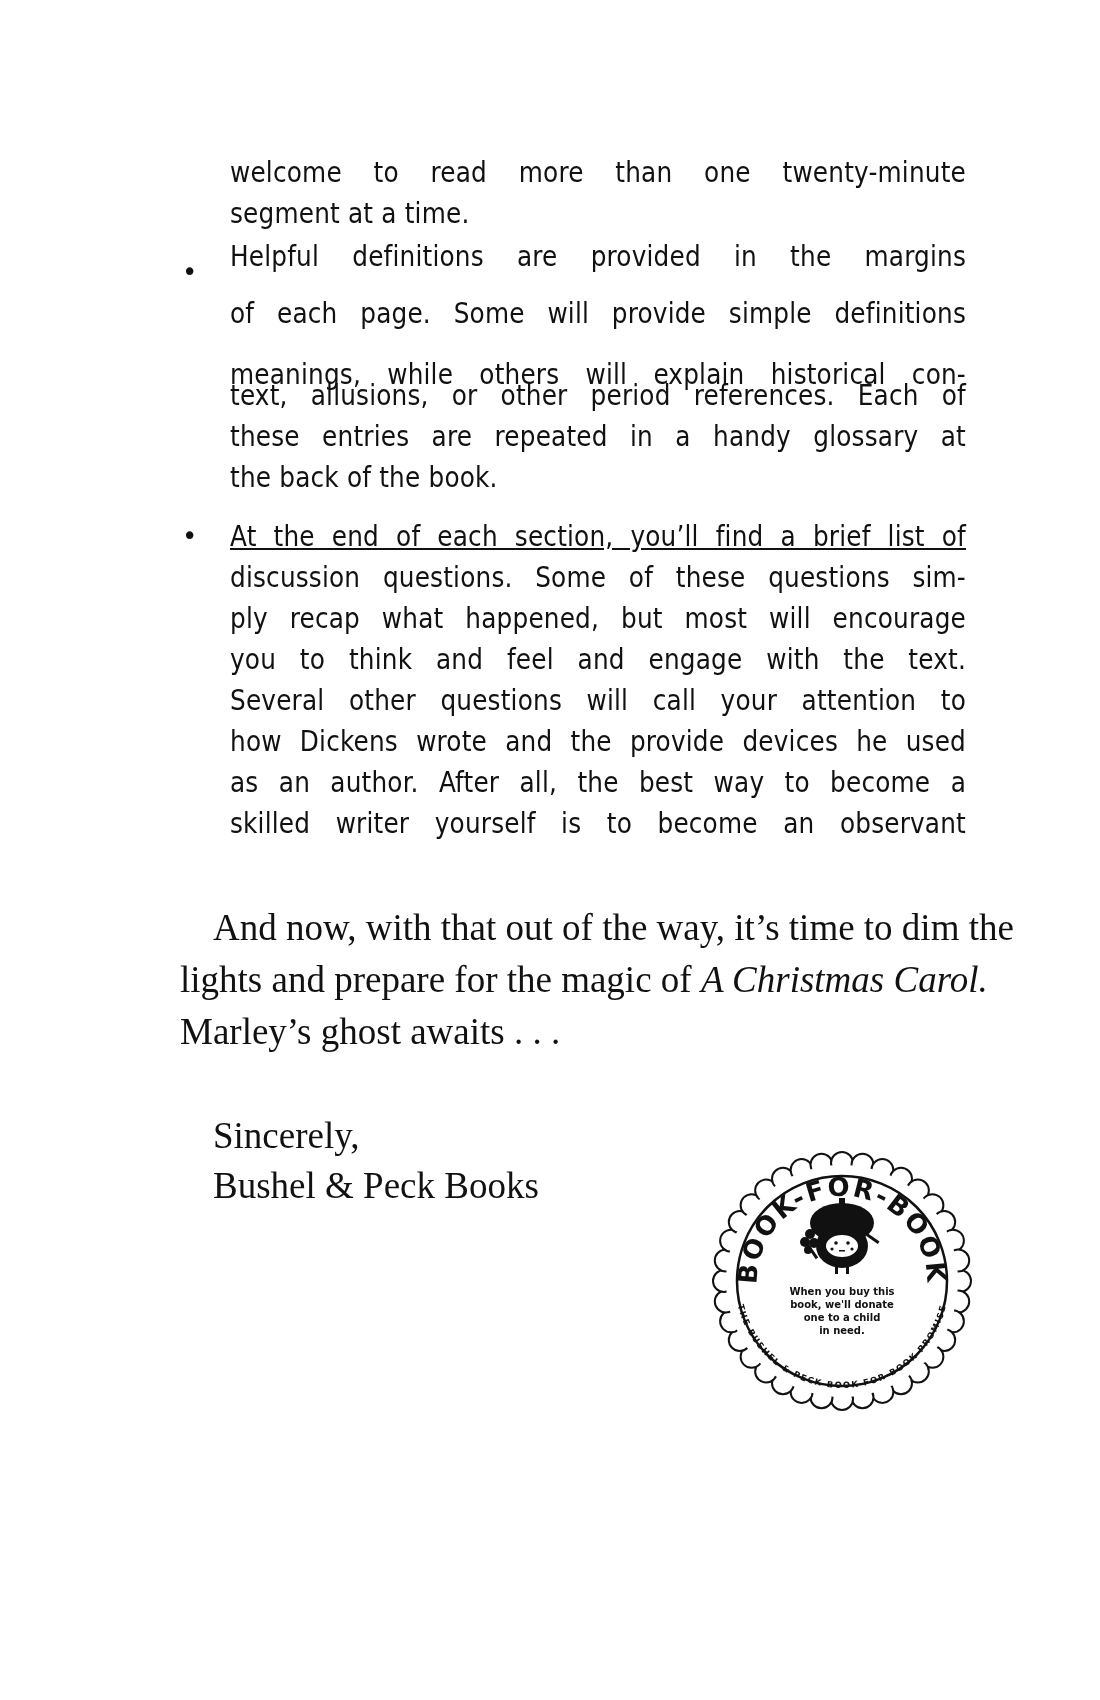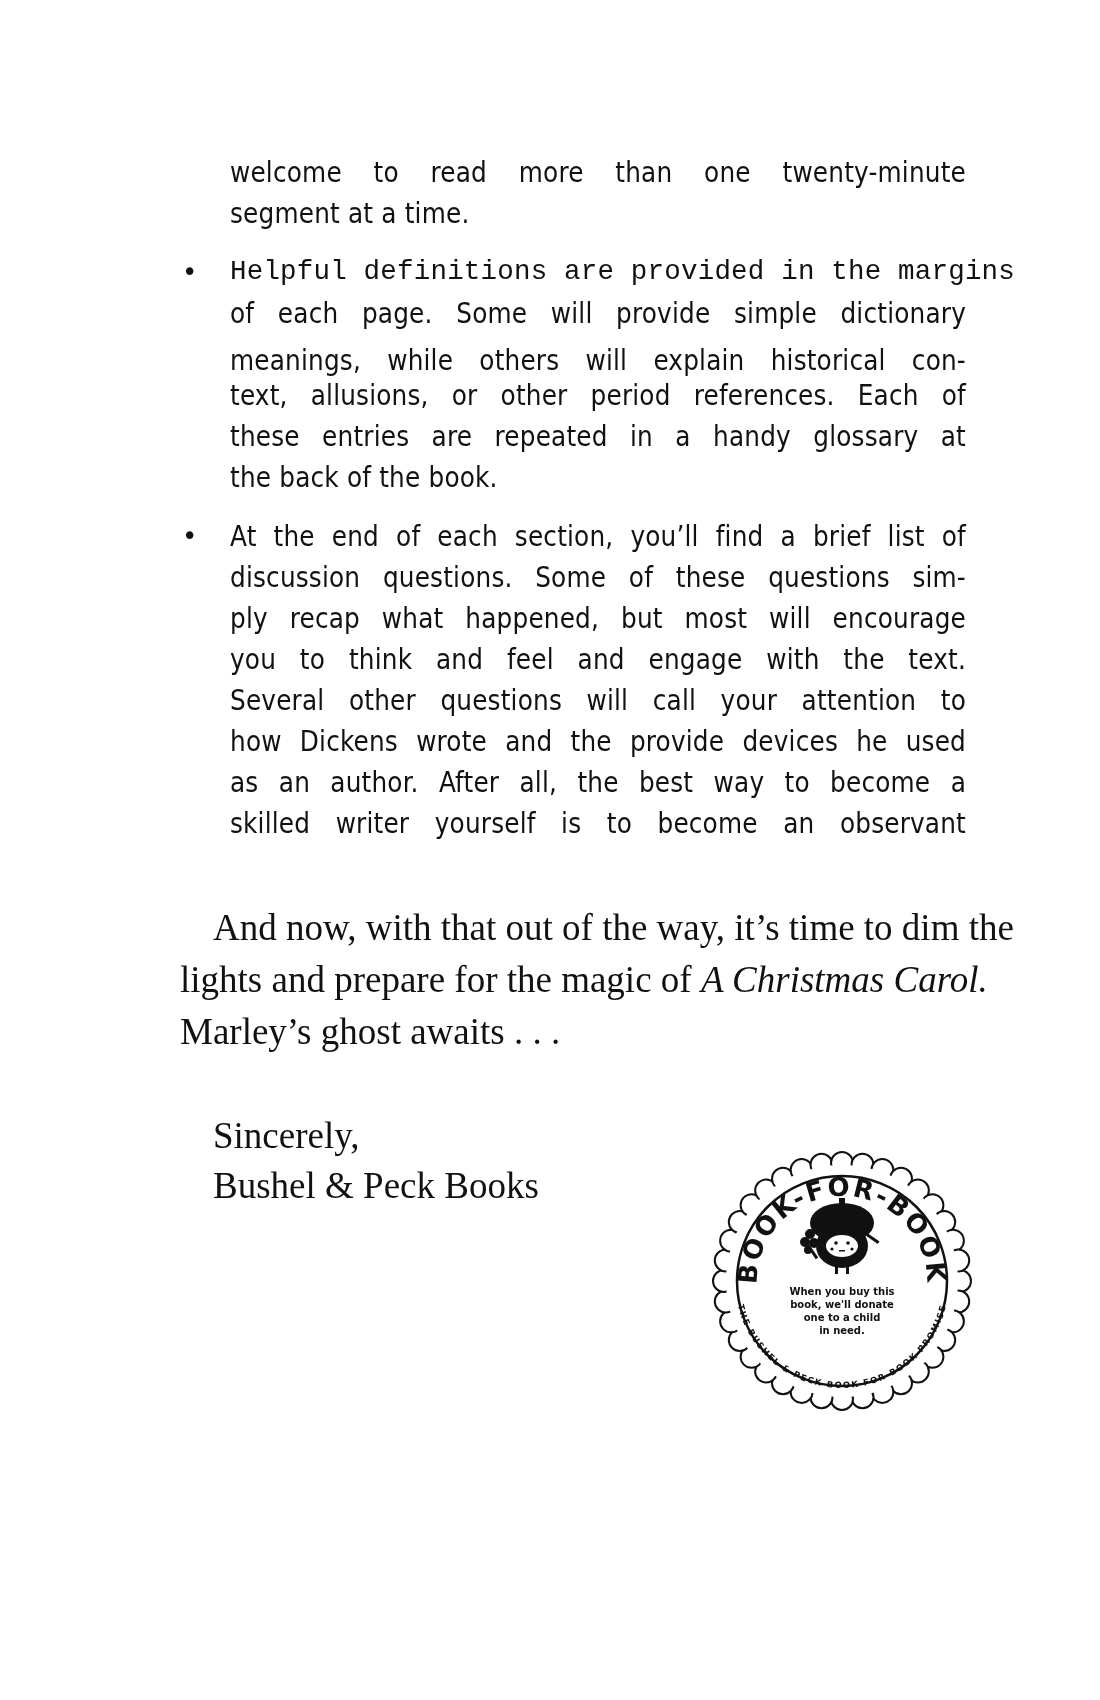--- a/index.html
+++ b/index.html
@@ -26,29 +26,29 @@
   </style>
 </head>
 <body>
 
 <div class="page">
 
   <div class="sans-line" style="top:152px;">welcome to read more than one twenty-minute</div>
   <div class="sans-line last" style="top:193px;">segment at a time.</div>
 
   <div class="bullet" style="top:252px;">•</div>
-  <div class="sans-line" style="top:252px;font-family:Liberation Mono, monospace;">Helpful definitions are provided in the margins</div>
-  <div class="sans-line" style="top:293px;">of each page. Some will provide simple dictionary</div>
-  <div class="sans-line" style="top:340px;">meanings, while others will explain historical con-</div>
+  <div class="sans-line" style="top:236px;">Helpful definitions are provided in the margins</div>
+  <div class="sans-line" style="top:293px;">of each page. Some will provide simple definitions</div>
+  <div class="sans-line" style="top:354px;">meanings, while others will explain historical con-</div>
   <div class="sans-line" style="top:375px;">text, allusions, or other period references. Each of</div>
   <div class="sans-line" style="top:416px;">these entries are repeated in a handy glossary at</div>
   <div class="sans-line last" style="top:457px;">the back of the book.</div>
 
   <div class="bullet" style="top:516px;">•</div>
-  <div class="sans-line" style="top:516px;">At the end of each section, you’ll find a brief list of</div>
+  <div class="sans-line" style="top:516px;text-decoration:underline;">At the end of each section, you’ll find a brief list of</div>
   <div class="sans-line" style="top:557px;">discussion questions. Some of these questions sim-</div>
   <div class="sans-line" style="top:639px;">you to think and feel and engage with the text.</div>
   <div class="sans-line" style="top:598px;">ply recap what happened, but most will encourage</div>
   <div class="sans-line" style="top:680px;">Several other questions will call your attention to</div>
   <div class="sans-line" style="top:721px;">how Dickens wrote and the provide devices he used</div>
   <div class="sans-line" style="top:803px;">skilled writer yourself is to become an observant</div>
   <div class="sans-line" style="top:762px;">as an author. After all, the best way to become a</div>
 
   <div class="serif-line justify" style="left:185px; width:753px; top:902px;">And now, with that out of the way, it’s time to dim the</div>
   <div class="serif-line justify" style="left:152px; width:786px; top:954px;"><span>lights and prepare for the magic of </span><i>A Christmas Carol.</i></div>

